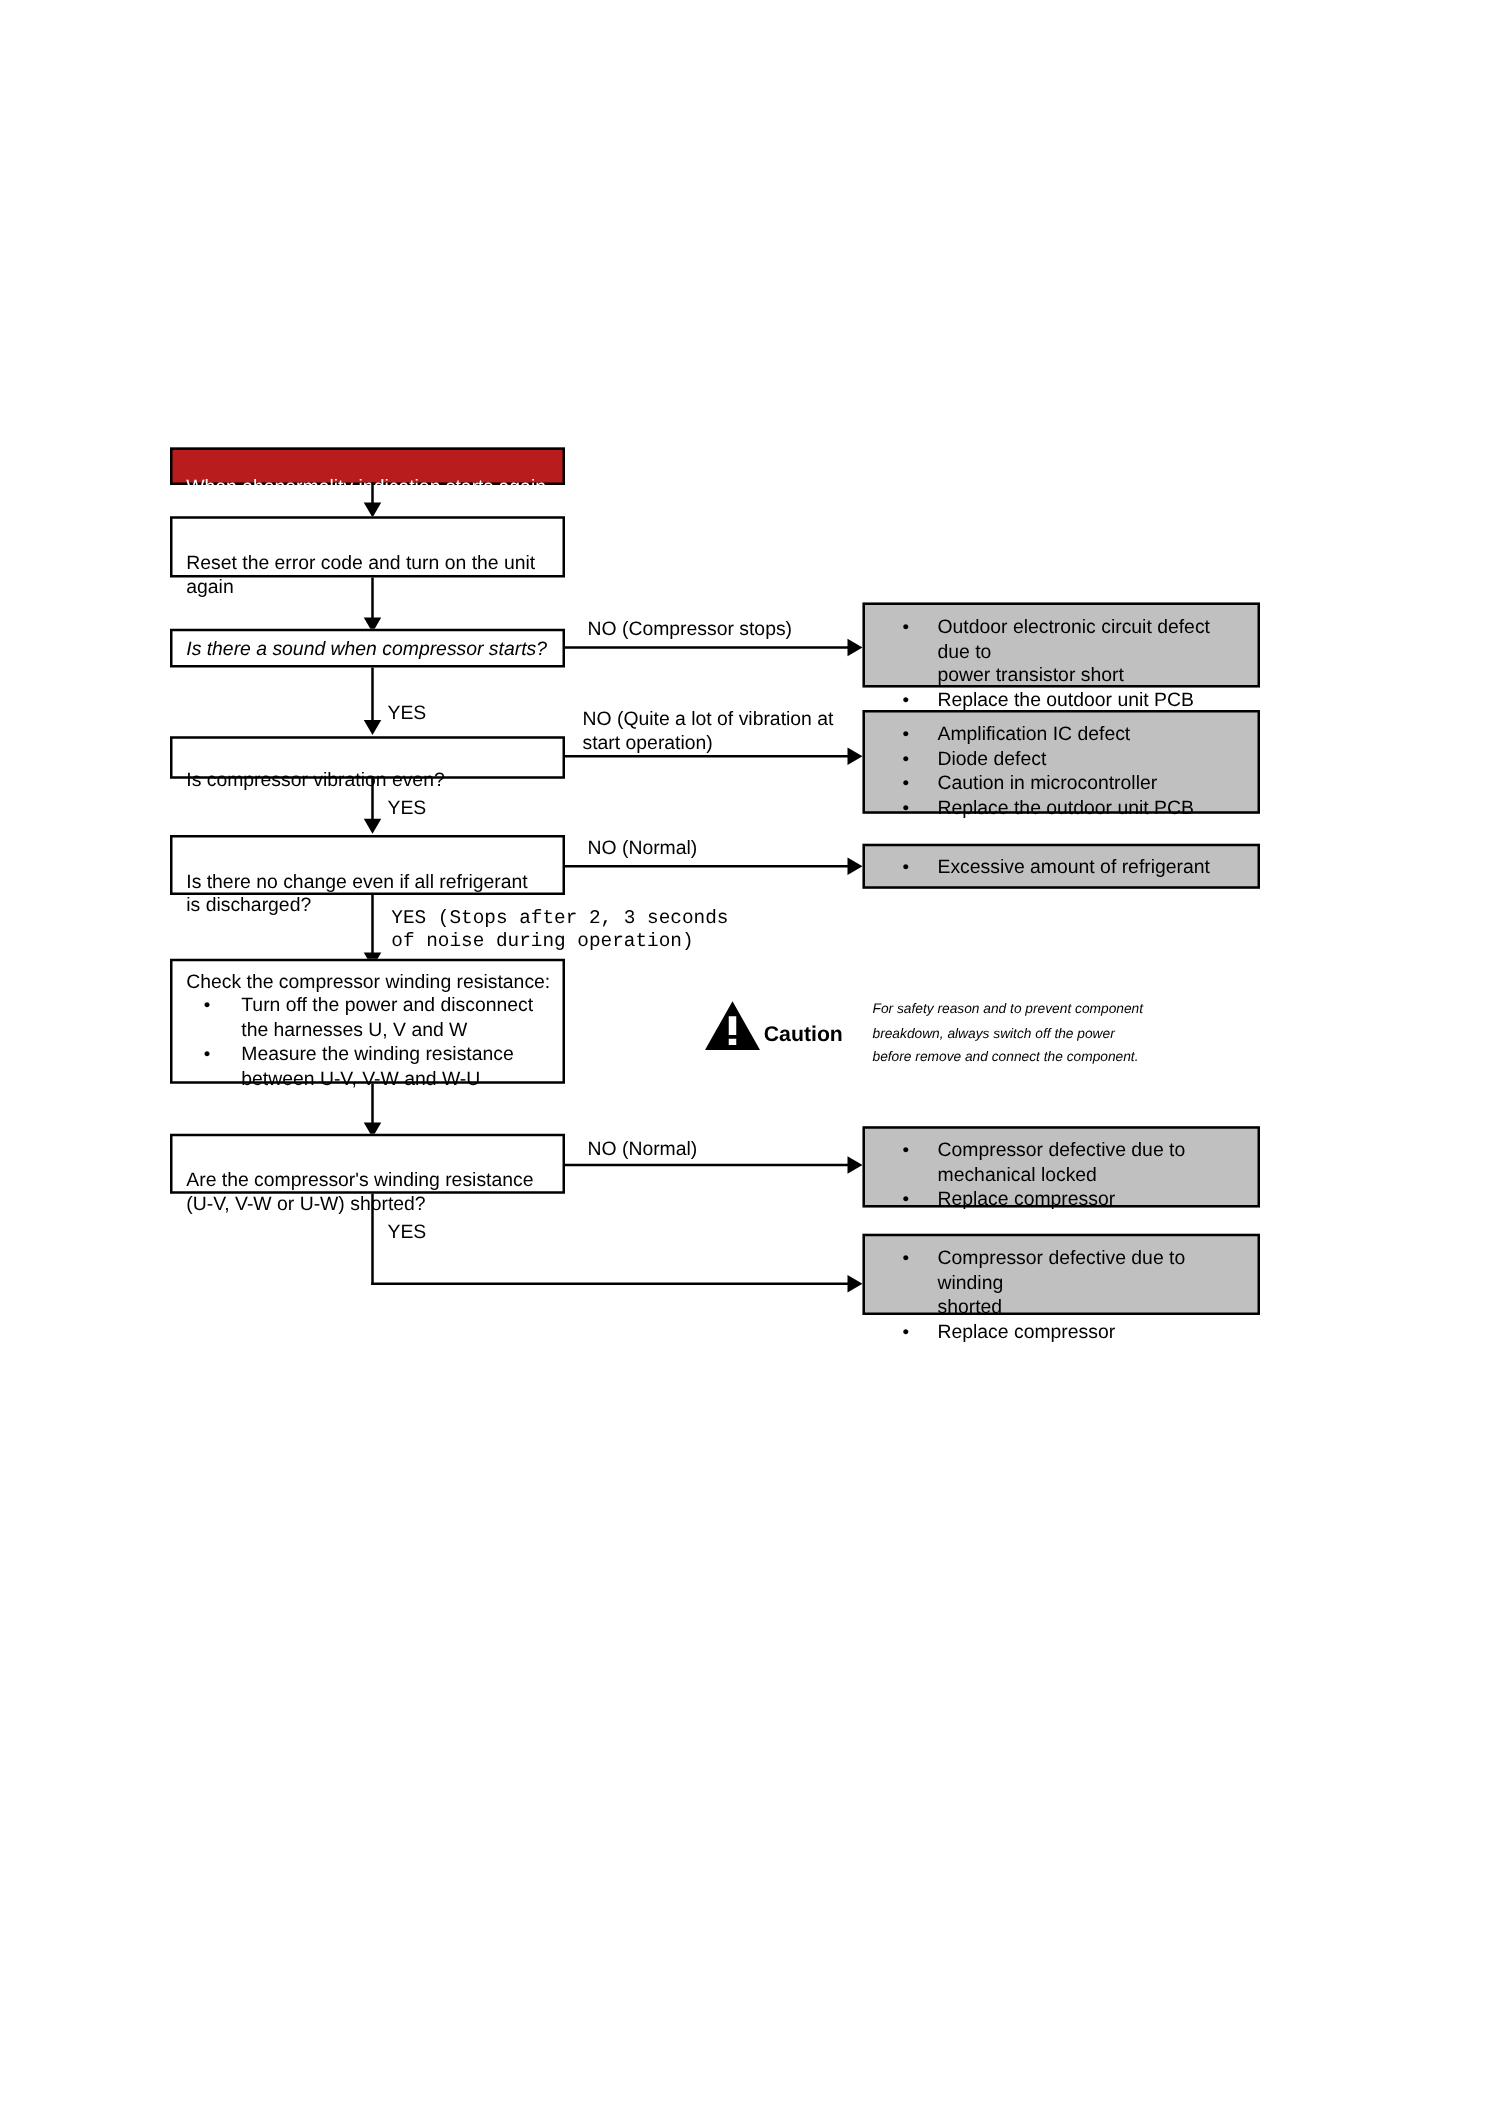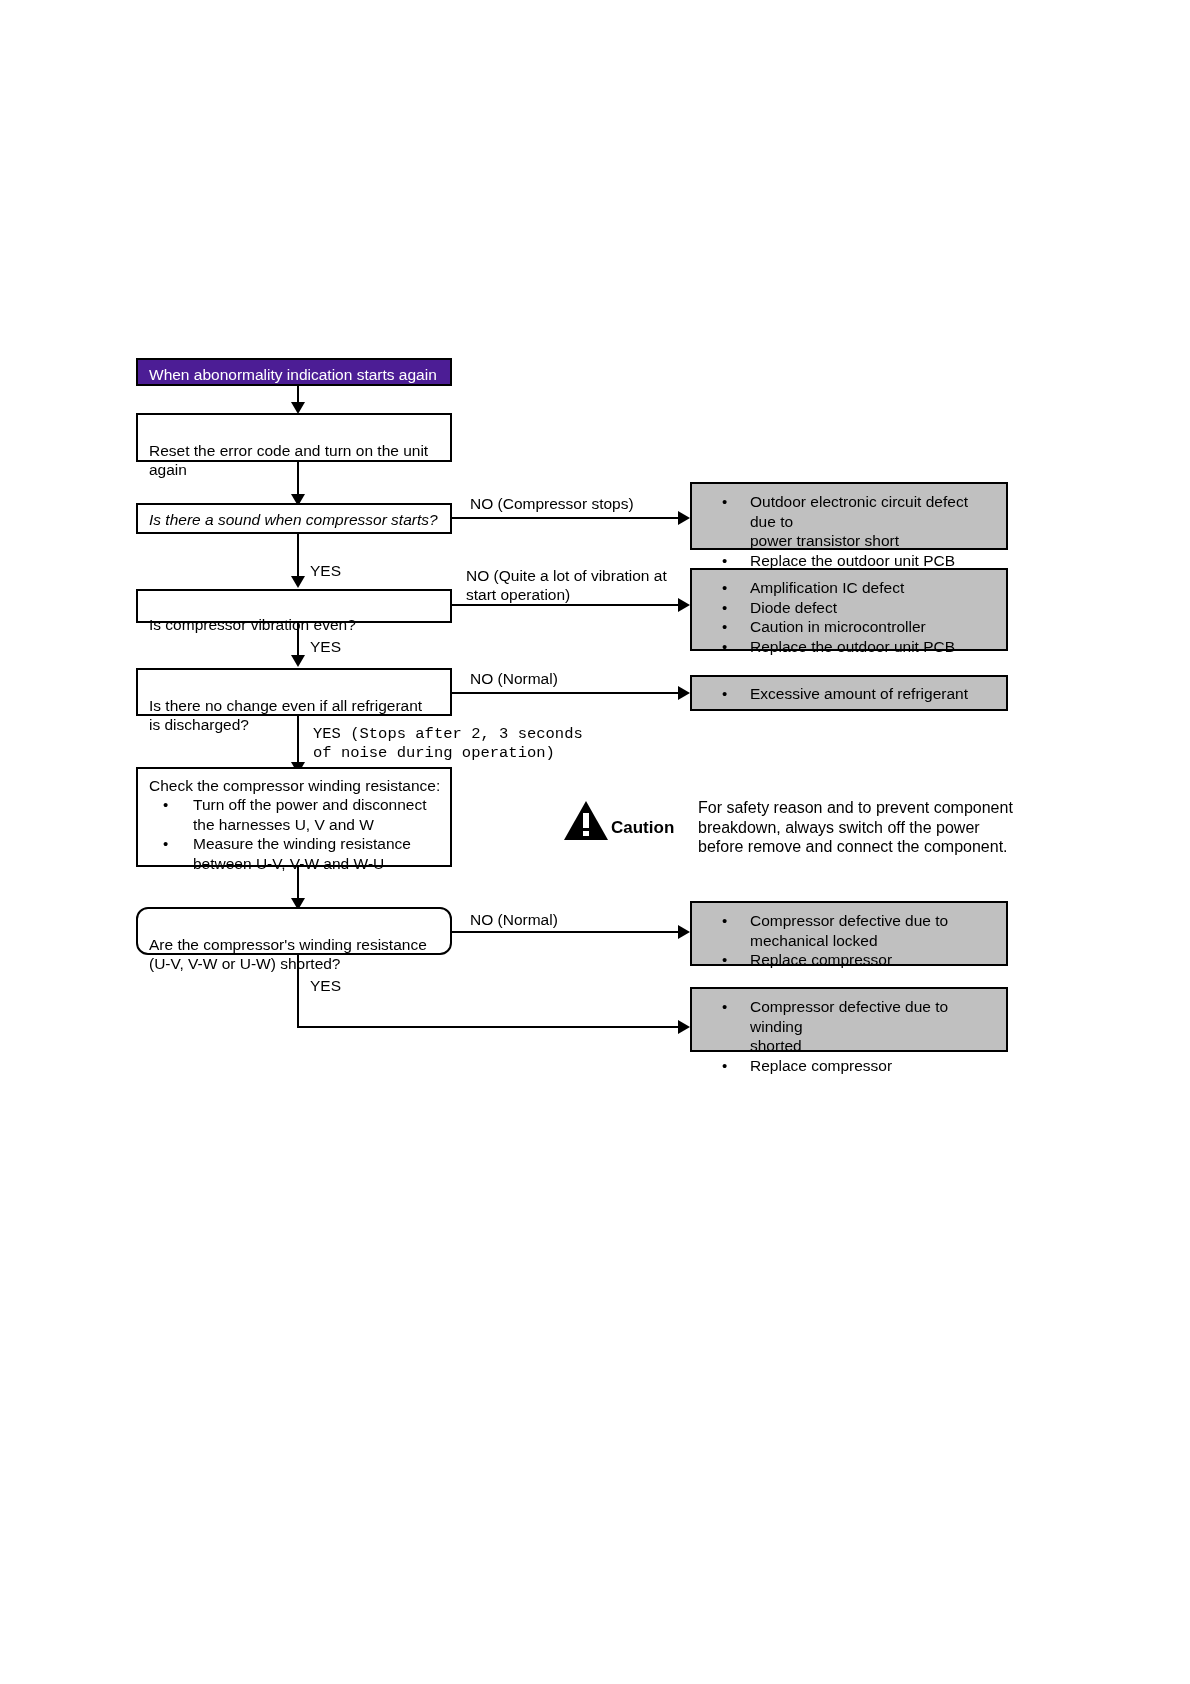--- a/index.html
+++ b/index.html
@@ -28,23 +28,23 @@
   .box {
     position: absolute;
     box-sizing: border-box;
     border: 2px solid #000000;
     background: #ffffff;
     font-size: 15.5px;
     line-height: 19px;
     padding: 7px 10px 6px 11px;
   }
   .box.header {
-    background: #4c1d95;
+    background: #b91c1c;
     color: #ffffff;
-    padding-top: 5px;
+    padding-top: 20px;
   }
   .box.result {
     background: #c0c0c0;
     border: 2px solid #000000;
     padding: 8px 8px 8px 8px;
   }
 
   .box .line { white-space: nowrap; }
 
   
@@ -124,24 +124,25 @@
     left: 48px;
     top: 18px;
     font-size: 17px;
     font-weight: bold;
     letter-spacing: 0px;
   }
   .caution-text {
     position: absolute;
     left: 135px;
     top: -2px;
-    font-size: 16px;
+    font-size: 11px;
     line-height: 19.5px;
     white-space: pre-line;
     width: 330px;
+    font-style: italic;
   }
 </style>
 </head>
 <body>
 
 <div id="page">
 
   <div class="box header" style="left:136px; top:358px; width:316px; height:28px;">
     <div class="line">When abonormality indication starts again</div>
   </div>
@@ -239,21 +240,21 @@
     </div>
     <div class="caution-word">Caution</div>
     <div class="caution-text">For safety reason and to prevent component
 breakdown, always switch off the power
 before remove and connect the component.</div>
   </div>
 
   <div class="vline" style="left:297px; top:867px; width:2px; height:35px;"></div>
   <div class="arrow-down" style="left:291px; top:898px;"></div>
 
-  <div class="box" style="left:136px; top:907px; width:316px; height:48px; white-space:pre-line;border-radius:12px;">
+  <div class="box" style="left:136px; top:907px; width:316px; height:48px; white-space:pre-line;">
     <span>Are the compressor's winding resistance
 (U-V, V-W or U-W) shorted?</span>
   </div>
 
   <div class="hline" style="left:452px; top:931px; width:230px; height:2px;"></div>
   <div class="arrow-right" style="left:678px; top:925px;"></div>
   <div class="elabel" style="left:470px; top:910px;">NO (Normal)</div>
 
   <div class="box result" style="left:690px; top:901px; width:318px; height:65px;">
     <ul class="blist">

